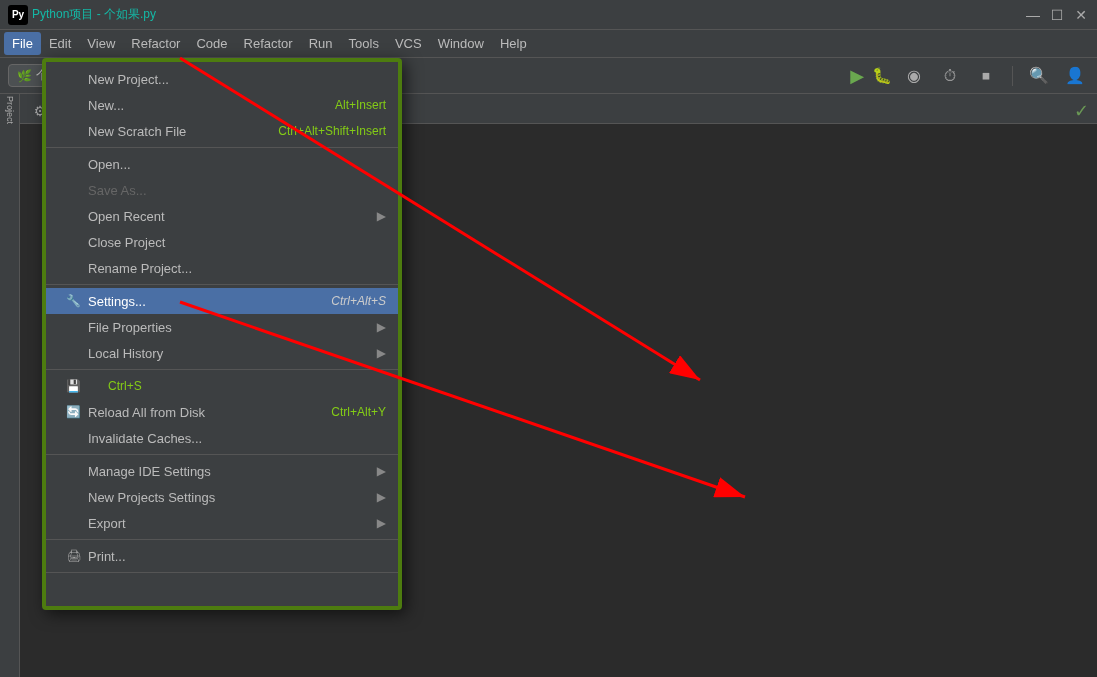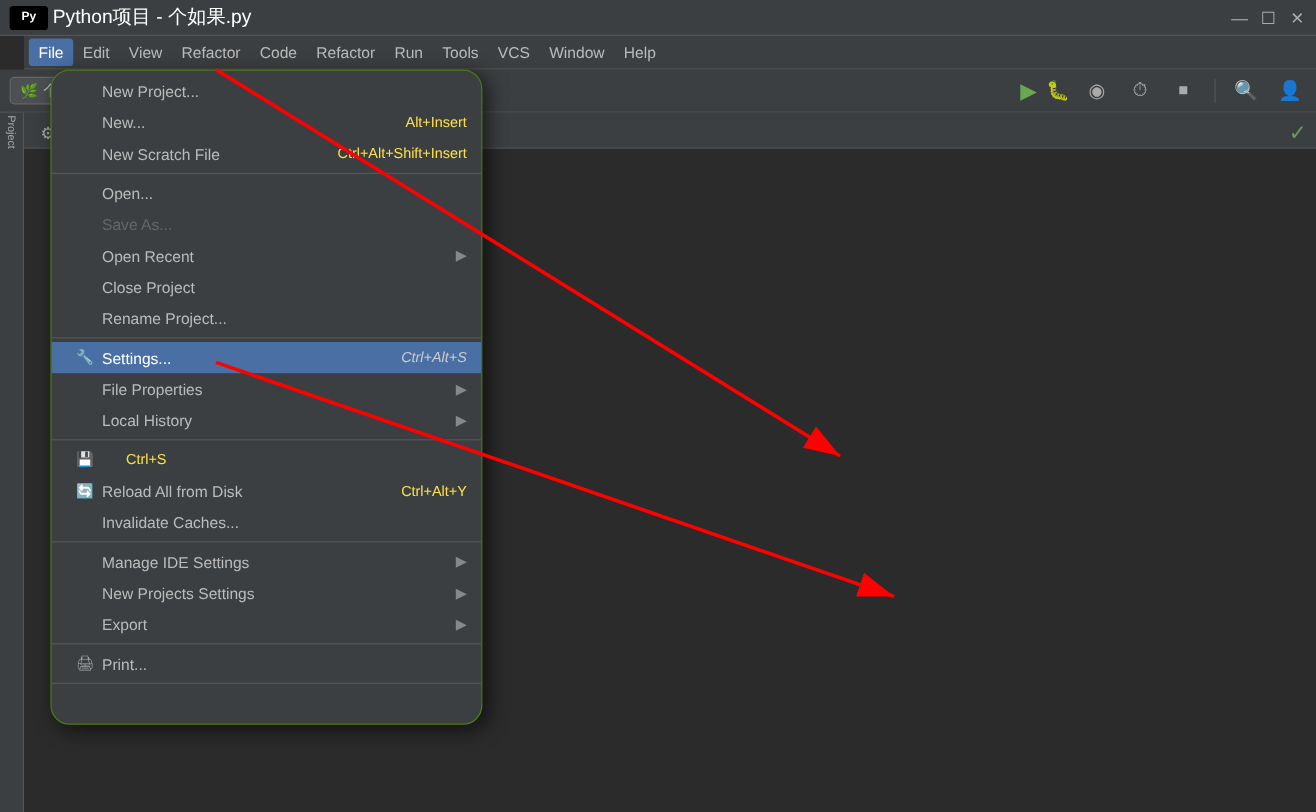--- a/index.html
+++ b/index.html
@@ -23,34 +23,34 @@
       justify-content: space-between;
       padding: 0 8px;
       border-bottom: 1px solid #555;
     }
     .title-bar-left {
       display: flex;
       align-items: center;
       gap: 4px;
     }
     .app-icon {
-      width: 32px;
+      width: 20px;
       height: 20px;
       background: #000;
       border-radius: 3px;
       display: flex;
       align-items: center;
       justify-content: center;
       font-size: 10px;
       color: #fff;
       font-weight: bold;
     }
     .title-text {
-      color: #ffffff;
-      font-size: 16px;
+      color: #14b8a6;
+      font-size: 12px;
     }
     .title-bar-controls {
       display: flex;
       gap: 8px;
       align-items: center;
     }
     .title-btn {
       width: 16px;
       height: 16px;
       border: none;
@@ -64,21 +64,20 @@
     }
 
     
     .menu-bar {
       height: 28px;
       background: #3c3f41;
       display: flex;
       align-items: center;
       padding: 0 4px;
       border-bottom: 1px solid #555;
-      margin-left: 20px;
     }
     .menu-item {
       padding: 4px 8px;
       cursor: pointer;
       color: #bbb;
       font-size: 13px;
       border-radius: 3px;
     }
     .menu-item.active { background: #4a6fa5; color: #fff; }
 
@@ -253,40 +252,40 @@
       font-size: 18px;
     }
 
     
     .dropdown-overlay {
       position: absolute;
       top: 58px;
       left: 42px;
       width: 360px;
       background: #3c3f41;
-      border: 1px solid #4d7c0f;
-      border-radius: 16px;
+      border: 4px solid #4d7c0f;
+      border-radius: 4px;
       box-shadow: 4px 4px 16px rgba(0,0,0,0.6);
       z-index: 100;
       padding: 4px 0;
     }
     .dd-item {
       display: flex;
       align-items: center;
       padding: 5px 12px 5px 20px;
       cursor: pointer;
       color: #bbb;
       font-size: 13px;
       position: relative;
       min-height: 26px;
     }
     .dd-item.highlighted { background: #4a6fa5; color: #fff; }
     .dd-item.disabled { color: #666; cursor: default; }
     .dd-item-label { flex: 1; }
-    .dd-item-shortcut { color: #fde047; font-size: 12px; margin-left: 20px; }
+    .dd-item-shortcut { color: #84cc16; font-size: 12px; margin-left: 20px; }
     .dd-item.highlighted .dd-item-shortcut { color: #ccc; font-style: italic; }
     .dd-arrow { color: #888; font-size: 12px; margin-left: auto; }
     .dd-separator { height: 1px; background: #555; margin: 3px 0; }
     .dd-icon {
       width: 16px;
       height: 16px;
       margin-right: 6px;
       display: flex;
       align-items: center;
       justify-content: center;

